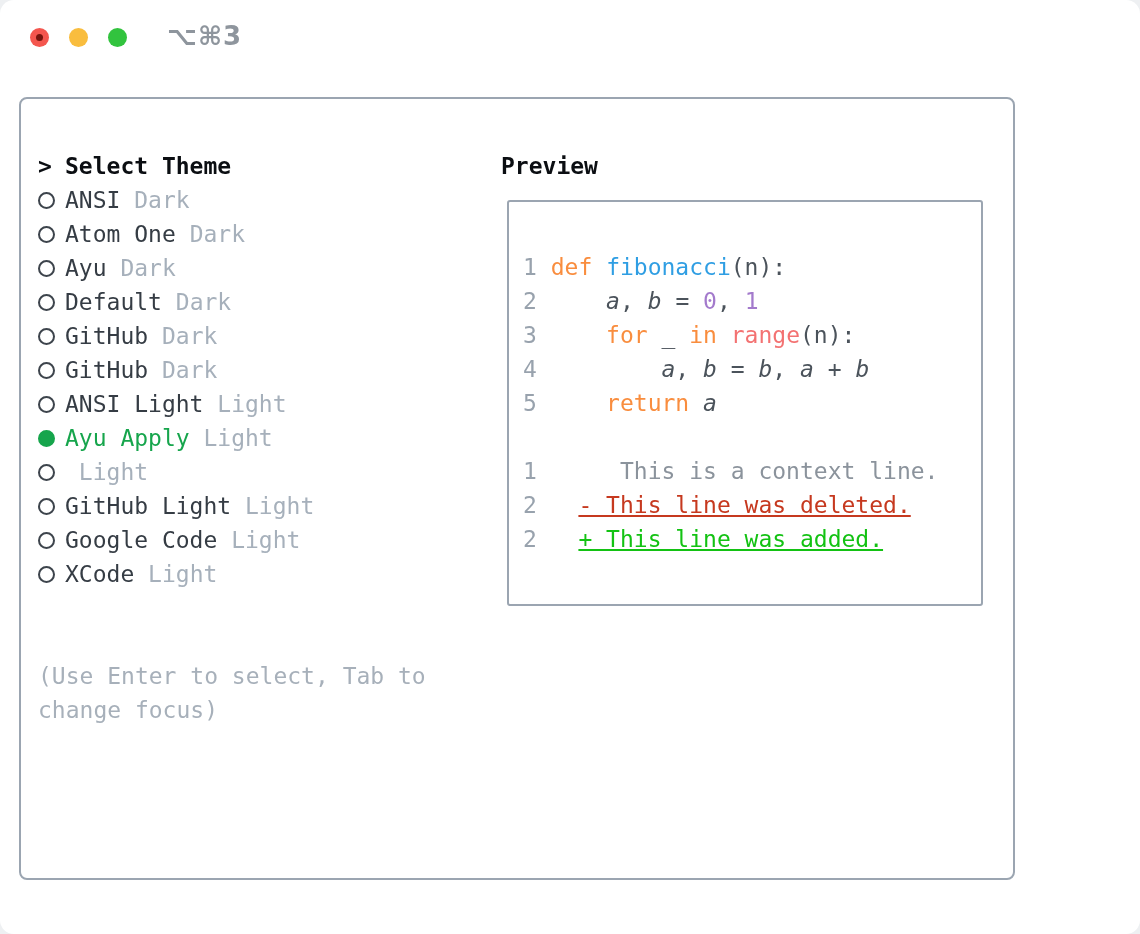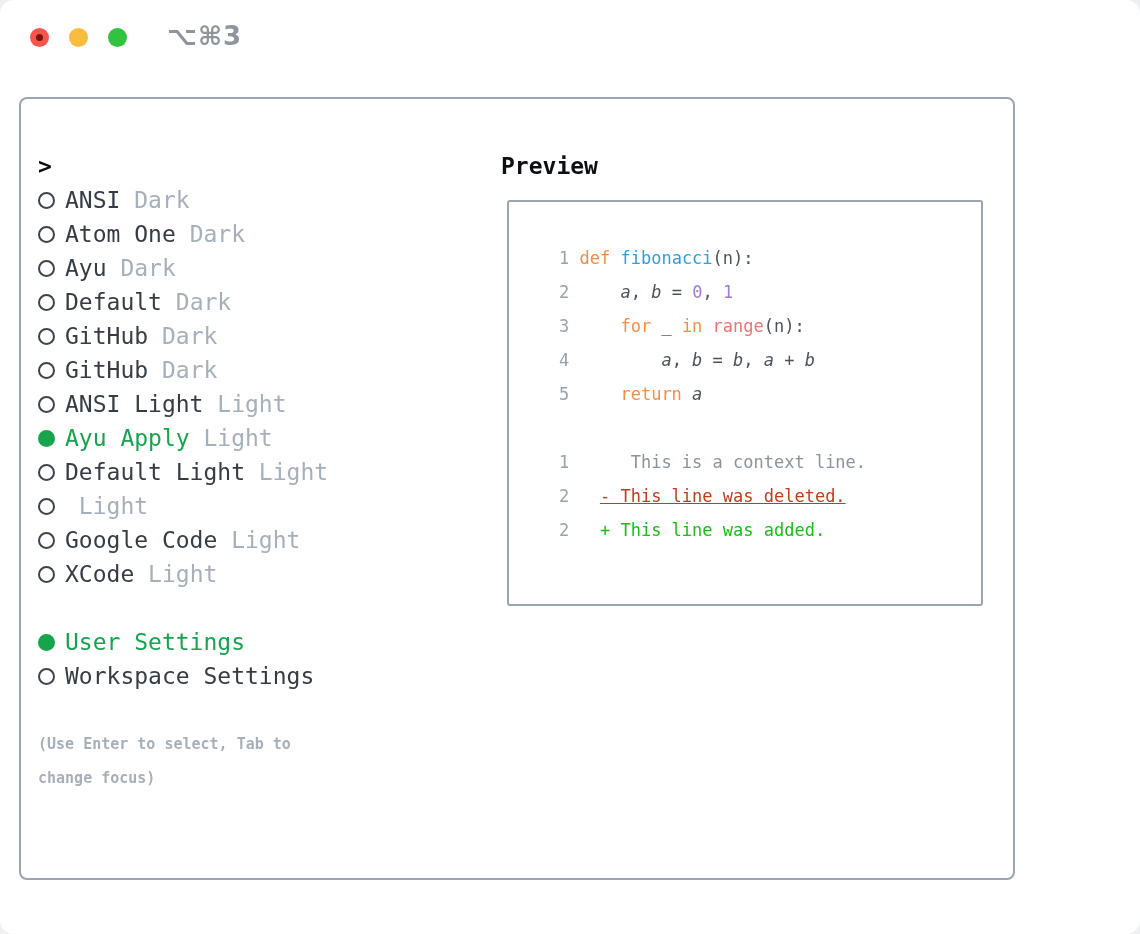--- a/index.html
+++ b/index.html
@@ -40,42 +40,42 @@
   .left-col{position:absolute;left:17px;top:50px;width:450px;}
   .marker-slot{width:27px;flex:0 0 27px;display:flex;align-items:center;}
   .radio{width:13px;height:13px;border:2px solid #3d444c;border-radius:50%;box-sizing:content-box;}
   .radio.filled{border-color:var(--sel-green);background:var(--sel-green);}
   .hdr-marker{font-weight:bold;color:#0b0e12;}
   .hdr-label{font-weight:bold;color:#0b0e12;}
   .item-name{color:#353c44;}
   .item-name.selected{color:var(--sel-green);}
   .item-badge{color:var(--badge);}
   .blank-row{height:34px;}
-  .help{color:var(--help);font-size:15px;line-height:34px;font-weight:bold;}
+  .help{color:var(--help);font-size:23px;line-height:34px;}
   
   .preview-hdr{
     position:absolute;left:480px;top:50px;height:34px;display:flex;align-items:center;
     font-size:23px;font-weight:bold;color:#0b0e12;text-align:center;
   }
   .preview-box{
     position:absolute;left:486px;top:101px;width:472px;height:402px;
     border:2px solid var(--border);border-radius:3px;background:#fff;
   }
-  .code{position:absolute;left:14px;top:39px;white-space:pre;font-size:17px;line-height:34px;margin-left:36px;}
+  .code{position:absolute;left:14px;top:48px;white-space:pre;font-size:23px;line-height:34px;}
   .code-line{height:34px;}
   .tok-ln{color:var(--ln);}
   .tok-pl{color:var(--plain);}
   .tok-kw{color:var(--kw);}
   .tok-fn{color:var(--fn);}
   .tok-num{color:var(--num);}
   .tok-bi{color:var(--bi);}
   .tok-idt{color:var(--plain);font-style:italic;}
   .tok-ctx{color:var(--ctx);}
   .tok-del{color:var(--del);text-decoration:underline;}
-  .tok-add{color:var(--add);}
+  .tok-add{color:var(--add);text-decoration:underline;}
 </style>
 </head>
 <body style="--border: #9ba5b1; --sel-green: #16a54c; --badge: #a6b0bb; --help: #a7b0ba; --ln: #98a2ad; --plain: #4b535b; --kw: #f98d3e; --fn: #2f9ee3; --num: #a37acc; --bi: #f37272; --ctx: #8b939c; --del: #c6391f; --add: #13c213; --tl-red: #f4564e; --tl-red-dot: #76150e; --tl-yellow: #f9bd3e; --tl-green: #32c33e;">
 
 <div class="screen">
 
   <div class="titlebar">
     <div class="light light-red">
         <span class="dot"></span>
       </div>
@@ -84,20 +84,21 @@
     <div class="win-title">⌥⌘3</div>
   </div>
 
   <div class="panel">
 
     <div class="left-col">
       <div class="row">
         <span class="marker-slot">
             <span class="hdr-marker">&gt;</span>
           </span>
+        <span class="hdr-label">Select Theme</span>
       </div>
 
       <div id="theme-list">
           <div class="row">
             <span class="marker-slot">
               <span class="radio"></span>
             </span>
             <span class="item-name">ANSI</span>
             <span class="item-badge">&nbsp;Dark</span>
           </div>
@@ -147,27 +148,27 @@
             <span class="marker-slot">
               <span class="radio filled"></span>
             </span>
             <span class="item-name selected">Ayu Apply</span>
             <span class="item-badge">&nbsp;Light</span>
           </div>
           <div class="row">
             <span class="marker-slot">
               <span class="radio"></span>
             </span>
-            <span class="item-name">Default Light</span>
-            <span class="item-badge">&nbsp;Light</span>
-          </div>
-          <div class="row">
-            <span class="marker-slot">
-              <span class="radio"></span>
-            </span>
+            <span class="item-badge">&nbsp;Light</span>
+          </div>
+          <div class="row">
+            <span class="marker-slot">
+              <span class="radio"></span>
+            </span>
+            <span class="item-name">GitHub Light</span>
             <span class="item-badge">&nbsp;Light</span>
           </div>
           <div class="row">
             <span class="marker-slot">
               <span class="radio"></span>
             </span>
             <span class="item-name">Google Code</span>
             <span class="item-badge">&nbsp;Light</span>
           </div>
           <div class="row">
@@ -175,34 +176,20 @@
               <span class="radio"></span>
             </span>
             <span class="item-name">XCode</span>
             <span class="item-badge">&nbsp;Light</span>
           </div>
         </div>
 
       <div class="blank-row"></div>
 
 
-      <div id="apply-list">
-          <div class="row">
-            <span class="marker-slot">
-              <span class="radio filled"></span>
-            </span>
-            <span class="item-name selected">User Settings</span>
-          </div>
-          <div class="row">
-            <span class="marker-slot">
-              <span class="radio"></span>
-            </span>
-            <span class="item-name">Workspace Settings</span>
-          </div>
-        </div>
 
       <div class="blank-row"></div>
 
       <div id="help-text">
           <div class="help">(Use Enter to select, Tab to</div>
           <div class="help">change focus)</div>
         </div>
     </div>
 
     <div class="preview-hdr">Preview</div>

